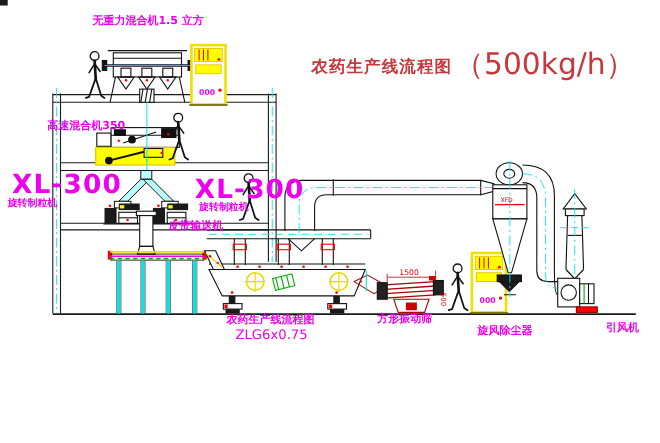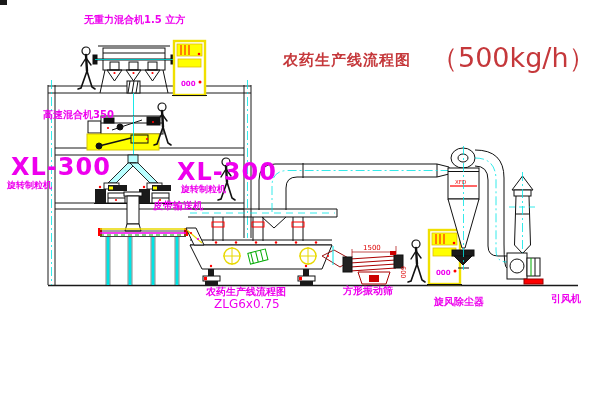--- a/index.html
+++ b/index.html
@@ -6,21 +6,21 @@
   #canvas{position:relative;width:600px;height:403px;background:#fff;overflow:hidden;
           font-family:"DejaVu Sans",sans-serif}
   #canvas > svg{position:absolute;left:0;top:0}
   .lbl{position:absolute;color:#ee00ee;white-space:nowrap;line-height:1}
   .sm{font-size:10px;font-weight:bold}
   .tiny{font-size:9px;font-weight:bold}
   .model{font-size:12px;font-weight:normal}
   .xl{font-size:24px;font-weight:bold;letter-spacing:1px}
   .title{position:absolute;left:283px;top:40px;display:flex;align-items:flex-start;color:#c5383b}
   .title-zh{font-size:15px;font-weight:bold;letter-spacing:1px;margin-top:11px}
-  .title-cap{font-size:27px;font-weight:400;margin-left:20px}
+  .title-cap{font-size:27px;font-weight:400;margin-left:2px}
 </style>
 </head>
 <body>
 
 <div id="canvas">
 
 <svg width="600" height="403" viewBox="0 0 600 403">
   <defs>
     <g id="person">
       <circle cx="10" cy="5" r="4" fill="#fff" stroke="#111" stroke-width="1.2"></circle>

